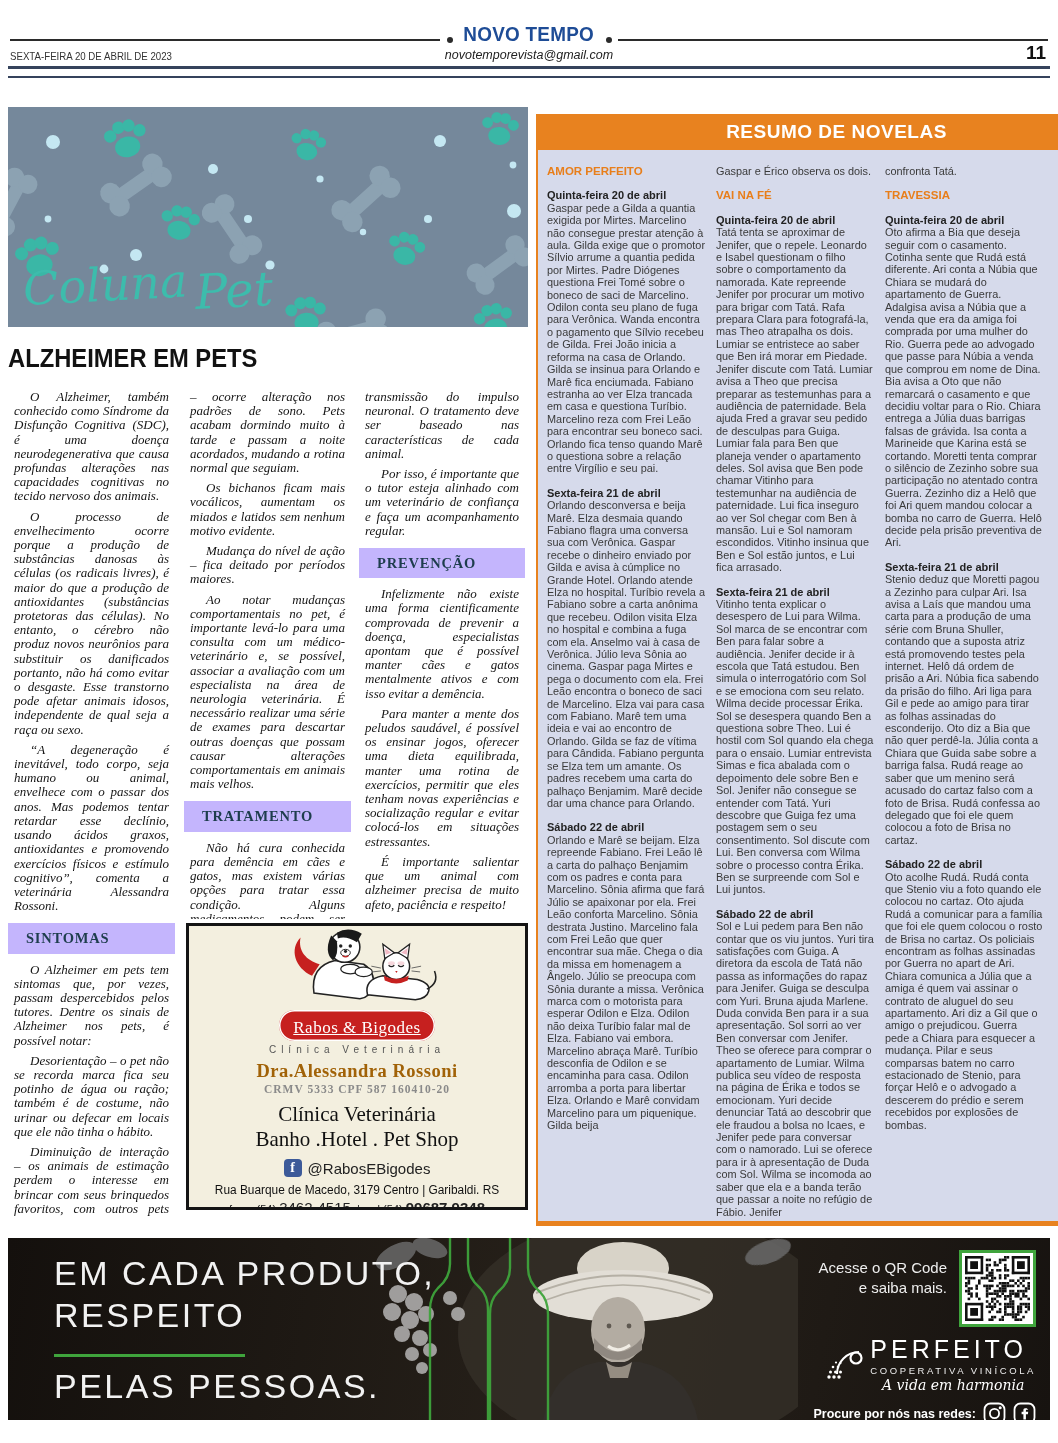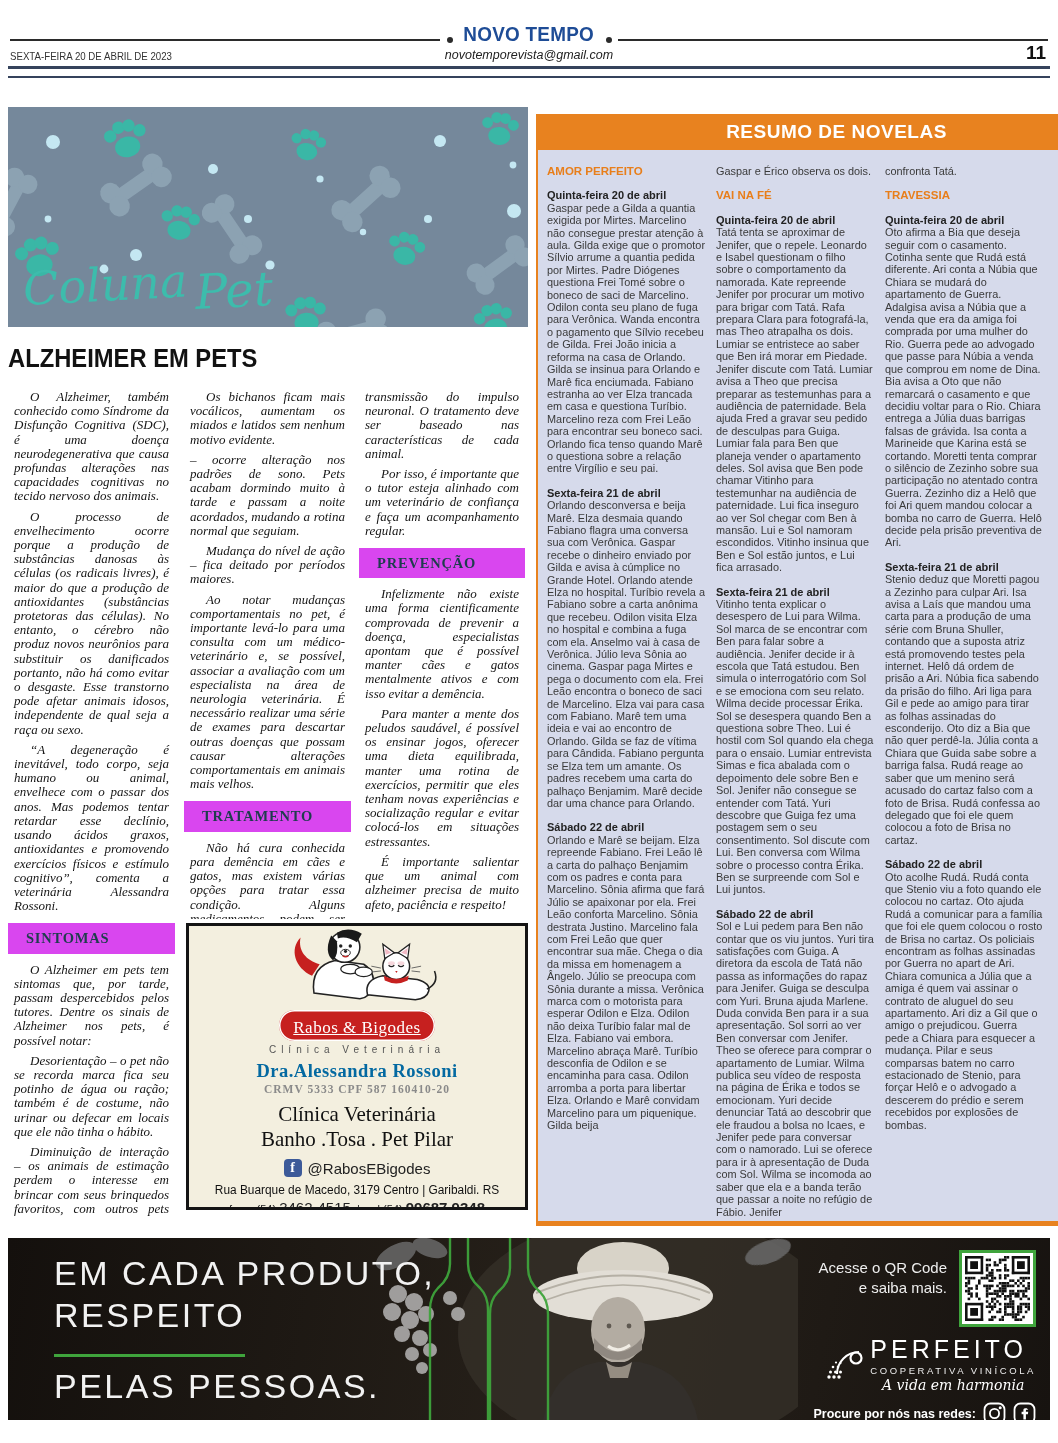--- a/index.html
+++ b/index.html
@@ -26,30 +26,30 @@
   
   .headline{position:absolute;left:8px;top:344px;margin:0;font-size:25px;font-weight:bold;color:#121212;
     letter-spacing:0;transform:scaleX(.95);transform-origin:left;}
   .art-col{position:absolute;top:384px;font-family:"Liberation Serif",serif;font-size:13px;
     line-height:14.2px;text-align:justify;color:#141414;overflow:hidden;}
   .art-col.c1{left:8px;width:167px;height:832px;}
   .art-col.c2{left:184px;width:167px;height:535px;}
   .art-col.c3{left:359px;width:166px;height:535px;}
   .art-p{margin:6px;text-indent:16px;font-style:italic;}
   .art-p.no-indent{text-indent:0;}
-  .sect-head{background:#d946ef;color:#1e3d4d;font-weight:bold;font-size:14.5px;letter-spacing:.8px;
+  .sect-head{background:#c4b5fd;color:#1e3d4d;font-weight:bold;font-size:14.5px;letter-spacing:.8px;
     padding:8px 0 8px 18px;margin:10px 0 9px;font-family:"Liberation Serif",serif;}
   .art-sig{margin:16px 0 0;text-align:center;font-style:italic;font-weight:bold;font-size:13.5px;text-indent:0;}
   
   .vet-ad{position:absolute;left:186px;top:923px;width:342px;height:287px;box-sizing:border-box;
     border:3px solid #141414;background:#f3efdf;text-align:center;font-family:"Liberation Serif",serif;overflow:hidden;}
   .vet-pill{display:inline-block;background:#c6201f;color:#fff;font-size:17px;border-radius:16px;
     padding:8px 14px 3px;box-shadow:inset 0 0 0 1.5px #fff;margin-top:-8px;letter-spacing:.5px;text-decoration:underline;}
   .vet-sub{font-family:"Liberation Sans",sans-serif;font-size:10px;letter-spacing:5px;color:#555;margin-top:3px;}
-  .vet-doctor{color:#0369a1;font-weight:bold;font-size:18.5px;margin-top:6px;letter-spacing:.5px;}
+  .vet-doctor{color:#a16207;font-weight:bold;font-size:18.5px;margin-top:6px;letter-spacing:.5px;}
   .vet-reg{color:#8a8a8a;font-weight:bold;font-size:11.5px;letter-spacing:1px;margin-top:1px;}
   .vet-line1{font-size:21px;color:#111;margin-top:7px;}
   .vet-line2{font-size:21px;color:#111;}
   .vet-fb{margin-top:7px;font-family:"Liberation Sans",sans-serif;font-size:15px;color:#222;
     display:flex;align-items:center;justify-content:center;gap:6px;}
   .fb-badge{display:inline-flex;align-items:center;justify-content:center;width:18px;height:18px;
     background:#3c5a99;color:#fff;border-radius:4px;font-weight:bold;font-size:14px;font-family:"Liberation Serif",serif;}
   .vet-addr{font-family:"Liberation Sans",sans-serif;font-size:12.5px;color:#111;margin-top:6px;
     transform:scaleX(.95);}
   .vet-phones{font-family:"Liberation Sans",sans-serif;font-size:11px;color:#222;margin-top:2px;}
@@ -161,28 +161,28 @@
       </g>
     </svg>
   </section>
 
   <h1 class="headline">ALZHEIMER EM PETS</h1>
   <div class="art-col c1">
       <p class="art-p">O Alzheimer, também conhecido como Síndrome da Disfunção Cognitiva (SDC), é uma doença neurodegenerativa que causa profundas alterações nas capacidades cognitivas no tecido nervoso dos animais.</p>
       <p class="art-p">O processo de envelhecimento ocorre porque a produção de substâncias danosas às células (os radicais livres), é maior do que a produção de antioxidantes (substâncias protetoras das células). No entanto, o cérebro não produz novos neurônios para substituir os danificados portanto, não há como evitar o desgaste. Esse transtorno pode afetar animais idosos, independente de qual seja a raça ou sexo.</p>
       <p class="art-p">“A degeneração é inevitável, todo corpo, seja humano ou animal, envelhece com o passar dos anos. Mas podemos tentar retardar esse declínio, usando ácidos graxos, antioxidantes e promovendo exercícios físicos e estímulo cognitivo”, comenta a veterinária Alessandra Rossoni.</p>
       <div class="sect-head">SINTOMAS</div>
-      <p class="art-p">O Alzheimer em pets tem sintomas que, por tarde, passam despercebidos pelos tutores. Dentre os sinais de Alzheimer nos pets, é possível notar:</p>
+      <p class="art-p">O Alzheimer em pets tem sintomas que, por vezes, passam despercebidos pelos tutores. Dentre os sinais de Alzheimer nos pets, é possível notar:</p>
       <p class="art-p">Desorientação – o pet não se recorda marca fica seu potinho de água ou ração; também é de costume, não urinar ou defecar em locais que ele não tinha o hábito.</p>
       <p class="art-p">Diminuição de interação – os animais de estimação perdem o interesse em brincar com seus brinquedos favoritos, com outros pets e/ou com seus tutores.</p>
       <p class="art-p">Distúrbios do sono/vigília</p>
     </div>
   <div class="art-col c2">
+      <p class="art-p no-indent">– ocorre alteração nos padrões de sono. Pets acabam dormindo muito à tarde e passam a noite acordados, mudando a rotina normal que seguiam.</p>
       <p class="art-p">Os bichanos ficam mais vocálicos, aumentam os miados e latidos sem nenhum motivo evidente.</p>
-      <p class="art-p no-indent">– ocorre alteração nos padrões de sono. Pets acabam dormindo muito à tarde e passam a noite acordados, mudando a rotina normal que seguiam.</p>
       <p class="art-p">Mudança do nível de ação – fica deitado por períodos maiores.</p>
       <p class="art-p">Ao notar mudanças comportamentais no pet, é importante levá-lo para uma consulta com um médico-veterinário e, se possível, associar a avaliação com um especialista na área de neurologia veterinária. É necessário realizar uma série de exames para descartar outras doenças que possam causar alterações comportamentais em animais mais velhos.</p>
       <div class="sect-head">TRATAMENTO</div>
       <p class="art-p">Não há cura conhecida para demência em cães e gatos, mas existem várias opções para tratar essa condição. Alguns medicamentos podem ser prescritos para melhorar a</p>
     </div>
   <div class="art-col c3">
       <p class="art-p no-indent">transmissão do impulso neuronal. O tratamento deve ser baseado nas características de cada animal.</p>
       <p class="art-p">Por isso, é importante que o tutor esteja alinhado com um veterinário de confiança e faça um acompanhamento regular.</p>
       <div class="sect-head">PREVENÇÃO</div>
       <p class="art-p">Infelizmente não existe uma forma cientificamente comprovada de prevenir a doença, especialistas apontam que é possível manter cães e gatos mentalmente ativos e com isso evitar a demência.</p>
@@ -217,21 +217,21 @@
       <path d="M118 41 Q121 44 124 41 M128 41 Q131 44 134 41" stroke="#222" stroke-width="1.3" fill="none"></path>
       <path d="M125 47 L127.5 47 L126.2 49.2 Z" fill="#c6201f"></path>
       <path d="M113 52 Q126 59 139 52 L138 57 Q126 63 114 57 Z" fill="#c6201f"></path>
       <path d="M110 44 L100 42 M110 47 L101 48 M142 44 L152 42 M142 47 L151 48" stroke="#555" stroke-width="0.9"></path>
     </svg>
     <div><span class="vet-pill">Rabos &amp; Bigodes</span></div>
     <div class="vet-sub">Clínica Veterinária</div>
     <div class="vet-doctor">Dra.Alessandra Rossoni</div>
     <div class="vet-reg">CRMV 5333 CPF 587 160410-20</div>
     <div class="vet-line1">Clínica Veterinária</div>
-    <div class="vet-line2">Banho .Tosa . Pet Pilar</div>
+    <div class="vet-line2">Banho .Hotel . Pet Shop</div>
     <div class="vet-fb">
       <span class="fb-badge">f</span>
       <span>@RabosEBigodes</span>
     </div>
     <div class="vet-addr">Rua Buarque de Macedo, 3179   Centro |  Garibaldi. RS</div>
     <div class="vet-phones">
       <span>fone: (54)</span> <b>3462-4515</b>
       &nbsp;|&nbsp; <span>cel  (54)</span> <b class="strong">99687.9348</b>
     </div>
   </aside>

